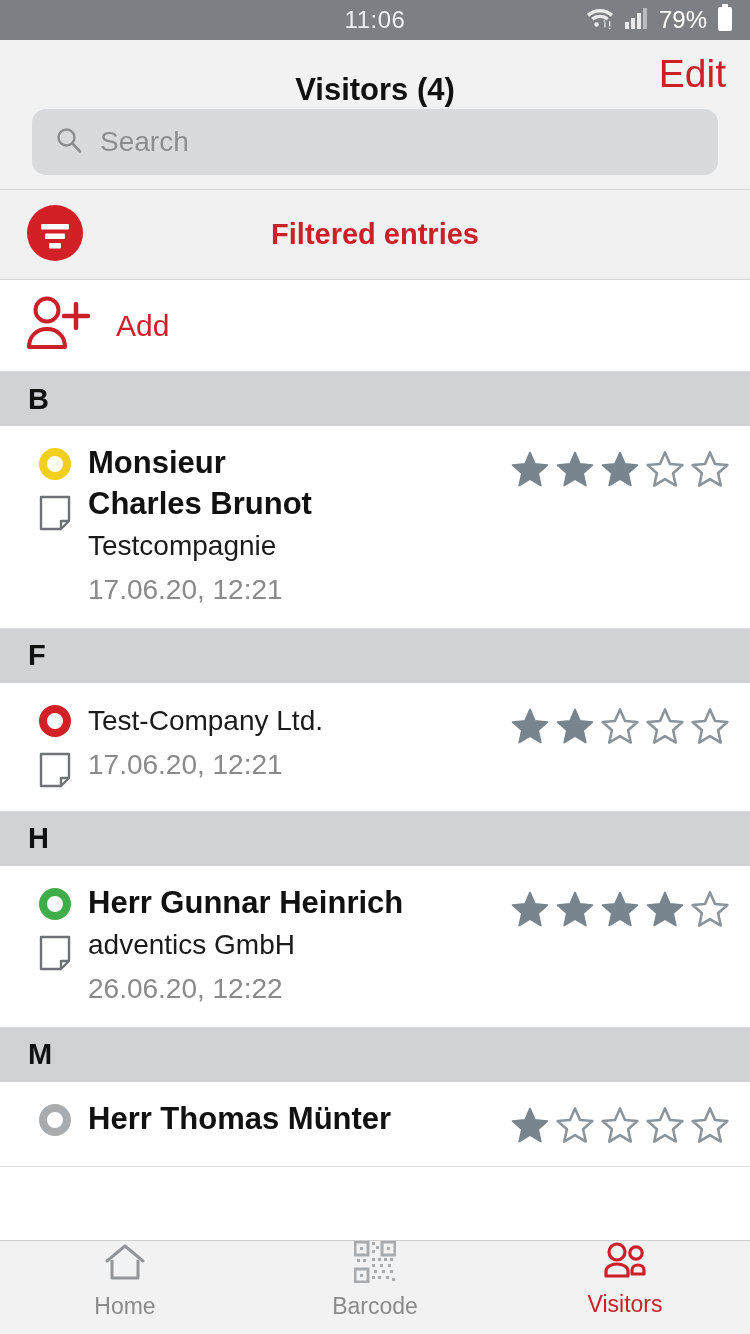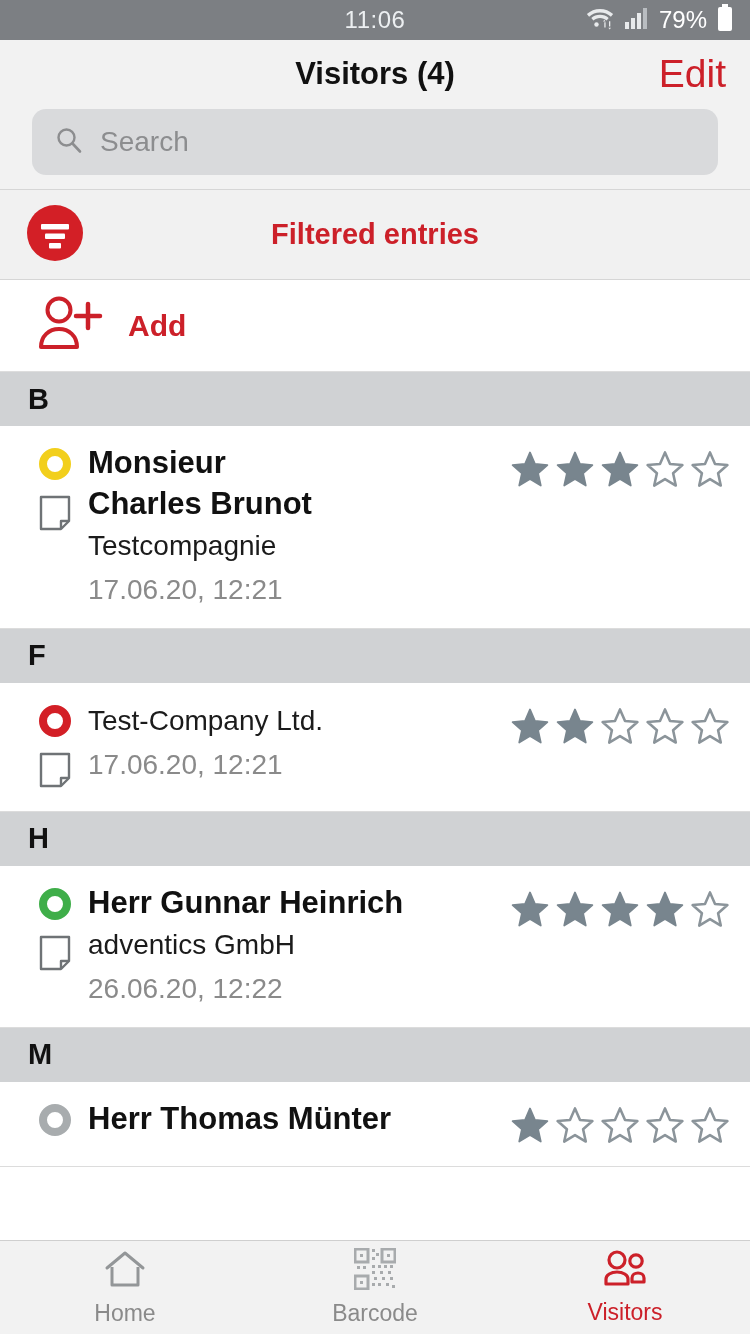--- a/index.html
+++ b/index.html
@@ -35,21 +35,21 @@
     display:flex; align-items:center; gap:9px;
   }
   .sb-pct { font-size:24px; color:#ffffff; }
   .sb-icon { display:block; }
 
   
   .navbar {
     flex:0 0 68px;
     background:#f2f2f2;
     position:relative;
-    display:flex; align-items:center; justify-content:center;
+    display:flex; align-items:flex-end; justify-content:center;
   }
   .nav-title {
     font-size:31px; font-weight:bold; color:#111111;
   }
   .nav-edit {
     position:absolute; right:24px; top:50%; transform:translateY(-50%);
     font-size:39px; color:#cc2029;
   }
 
   
@@ -84,23 +84,22 @@
   .filter-label {
     width:100%; text-align:center;
     font-size:29px; font-weight:bold; color:#cc2029;
   }
 
   
   .addrow {
     flex:0 0 92px;
     background:#ffffff;
     display:flex; align-items:center;
-    padding-left:34px; gap:22px;
+    padding-left:22px; gap:22px;
     border-bottom:1px solid #dddddd;
-    font-weight:bold;
   }
   .add-label { font-size:30px; color:#cc2029; }
 
   
   .list {
     flex:1 1 auto;
     overflow:hidden;
     background:#ffffff;
   }
   .section-header {
@@ -154,21 +153,21 @@
   .tabbar {
     flex:0 0 94px;
     background:#f2f2f2;
     border-top:1px solid #cfcfcf;
     display:flex;
     z-index:5;
   }
   .tab {
     flex:1;
     display:flex; flex-direction:column;
-    align-items:center; justify-content:center;
+    align-items:center; justify-content:flex-start;
     gap:6px;
   }
   .tab-label { font-size:23px; color:#8a8a8a; }
   .tab.active .tab-label { color:#cc2029; }
 </style>
 </head>
 <body>
 
 <div id="app">
 

